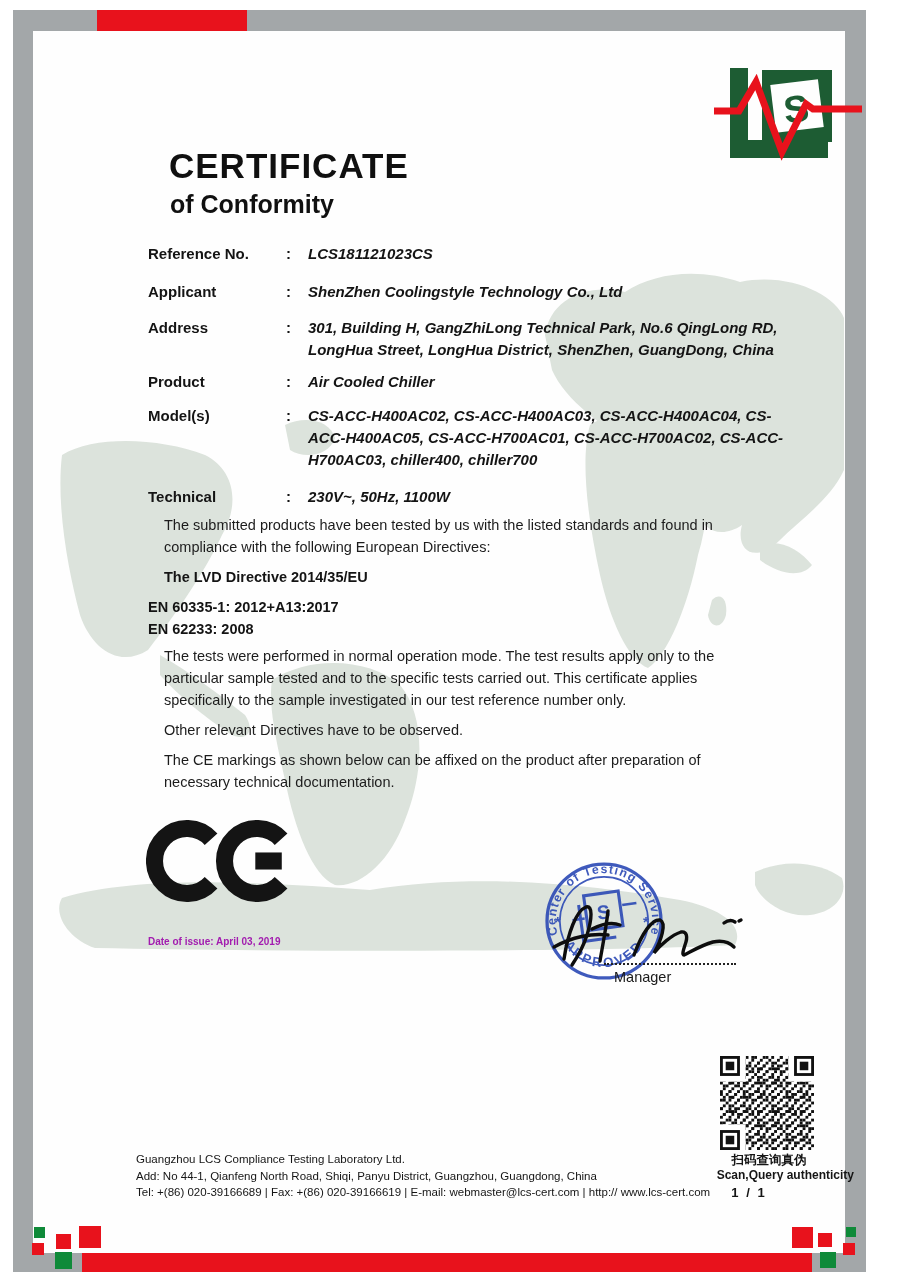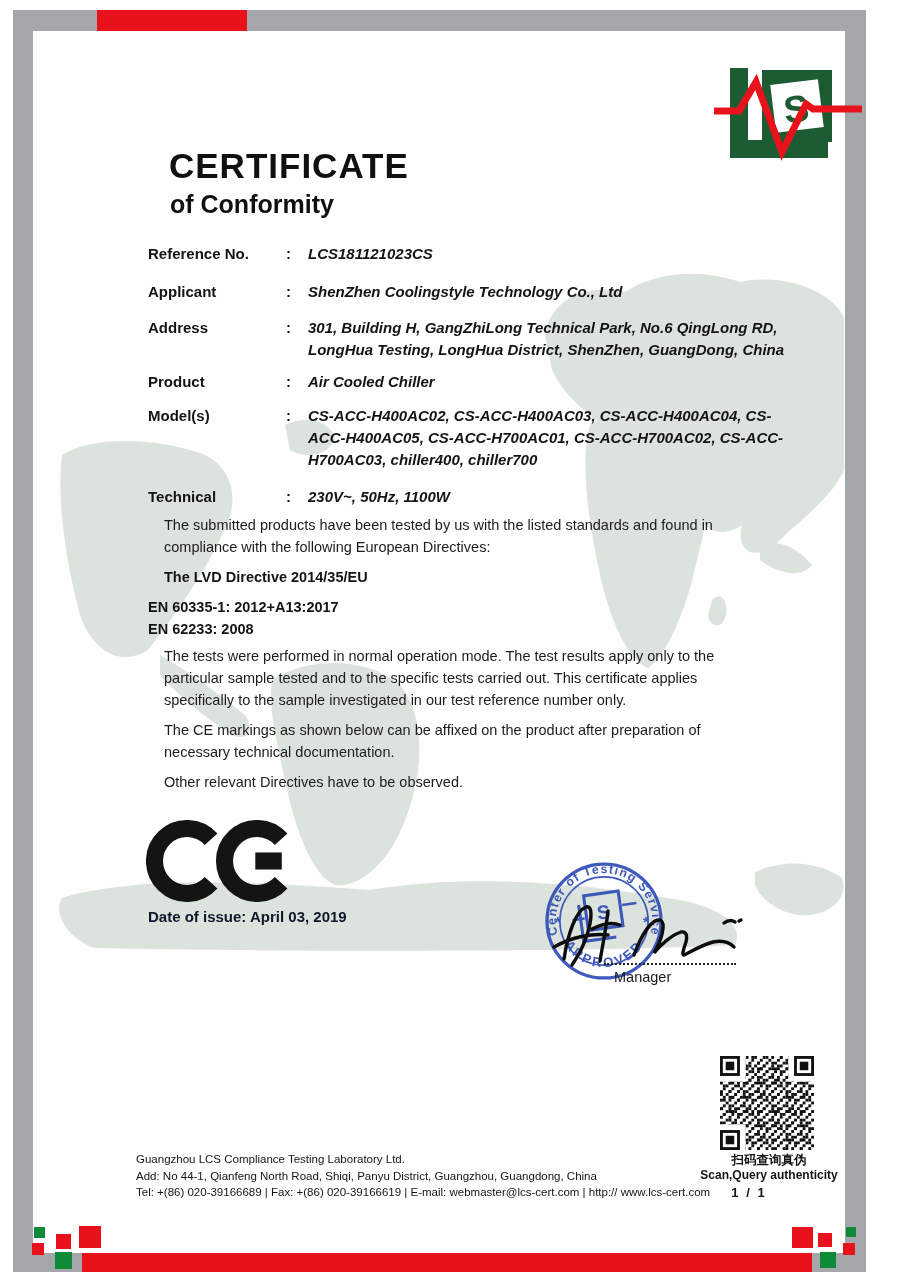--- a/index.html
+++ b/index.html
@@ -19,28 +19,28 @@
   .fields{position:absolute;left:148px;top:243px;width:650px;}
   .frow{display:flex;align-items:flex-start;font-size:15px;font-weight:700;line-height:22px;color:#141414;}
   .frow .lbl{width:138px;flex:0 0 138px;}
   .frow .col{width:22px;flex:0 0 22px;text-align:left;}
   .frow .val{width:486px;font-style:italic;}
   .mb16{margin-bottom:16px}.mb14{margin-bottom:14px}.mb10{margin-bottom:10px}.mb12{margin-bottom:12px}.mb15{margin-bottom:15px}
   .paras{position:absolute;left:148px;top:514px;width:596px;font-size:14.5px;line-height:22px;color:#1c1c1c;}
   .paras p{margin:0 0 8px 16px;}
   .paras .bold{font-weight:700;color:#141414;}
   .std{margin-bottom:5px;}
-  .dateline{position:absolute;left:148px;top:908px;font-size:15px;font-weight:700;color:#0f172a;}
+  .dateline{position:absolute;left:148px;top:936px;font-size:10px;font-weight:700;color:#a21caf;}
   .manager{position:absolute;left:614px;top:969px;font-size:14.5px;color:#1a1a1a;z-index:7;}
   .dotline{position:absolute;left:604px;top:949px;width:132px;height:14px;border-bottom:2px dotted #222;z-index:6;}
   
   .f-company{position:absolute;left:136px;top:1151px;font-size:11.5px;line-height:16.5px;color:#151515;}
   .qr-wrap{position:absolute;left:720px;top:1056px;z-index:4;}
   .qr-caption{position:absolute;left:694px;top:1152px;width:150px;text-align:center;font-size:12.5px;font-weight:700;color:#151515;}
-  .qr-caption-en{position:absolute;left:684px;top:1168px;width:170px;text-align:center;font-size:12px;font-weight:700;color:#151515;}
+  .qr-caption-en{position:absolute;left:684px;top:1168px;width:170px;text-align:right;font-size:12px;font-weight:700;color:#151515;}
   .page-ind{position:absolute;left:694px;top:1185px;width:110px;text-align:center;font-size:13px;font-weight:700;letter-spacing:2px;color:#151515;}
   .sq{position:absolute;z-index:5;}
 </style>
 </head>
 <body>
 
 <div class="page">
 
   <div class="sheet"></div>
 
@@ -101,21 +101,21 @@
         <span class="val">LCS181121023CS</span>
       </div>
       <div class="frow mb14">
         <span class="lbl">Applicant</span>
         <span class="col">:</span>
         <span class="val">ShenZhen Coolingstyle Technology Co., Ltd</span>
       </div>
       <div class="frow mb10">
         <span class="lbl">Address</span>
         <span class="col">:</span>
-        <span class="val">301, Building H, GangZhiLong Technical Park, No.6 QingLong RD, LongHua Testing, LongHua District, ShenZhen, GuangDong, China</span>
+        <span class="val">301, Building H, GangZhiLong Technical Park, No.6 QingLong RD, LongHua Street, LongHua District, ShenZhen, GuangDong, China</span>
       </div>
       <div class="frow mb12">
         <span class="lbl">Product</span>
         <span class="col">:</span>
         <span class="val">Air Cooled Chiller</span>
       </div>
       <div class="frow mb15">
         <span class="lbl">Model(s)</span>
         <span class="col">:</span>
         <span class="val">CS-ACC-H400AC02, CS-ACC-H400AC03, CS-ACC-H400AC04, CS-ACC-H400AC05, CS-ACC-H700AC01, CS-ACC-H700AC02, CS-ACC-H700AC03, chiller400, chiller700</span>
@@ -128,22 +128,22 @@
     </div>
 
     <div class="paras">
       <p>The submitted products have been tested by us with the listed standards and found in compliance with the following European Directives:</p>
       <p class="bold">The LVD Directive 2014/35/EU</p>
       <div class="std">
         <div class="bold">EN 60335-1: 2012+A13:2017</div>
         <div class="bold">EN 62233: 2008</div>
       </div>
       <p>The tests were performed in normal operation mode. The test results apply only to the particular sample tested and to the specific tests carried out. This certificate applies specifically to the sample investigated in our test reference number only.</p>
+      <p>Other relevant Directives have to be observed.</p>
       <p>The CE markings as shown below can be affixed on the product after preparation of necessary technical documentation.</p>
-      <p>Other relevant Directives have to be observed.</p>
     </div>
 
     <svg class="abs" style="left:146px;top:810px;" width="152" height="102" viewBox="0 0 178 104">
       <g fill="none" stroke="#141414" stroke-width="20">
         <path d="M 76.2 26.6 A 38 38 0 1 0 76.2 77.4"></path>
         <path d="M 158.2 26.6 A 38 38 0 1 0 158.2 77.4"></path>
         <path d="M 128 52 H 159"></path>
       </g>
     </svg>
 

